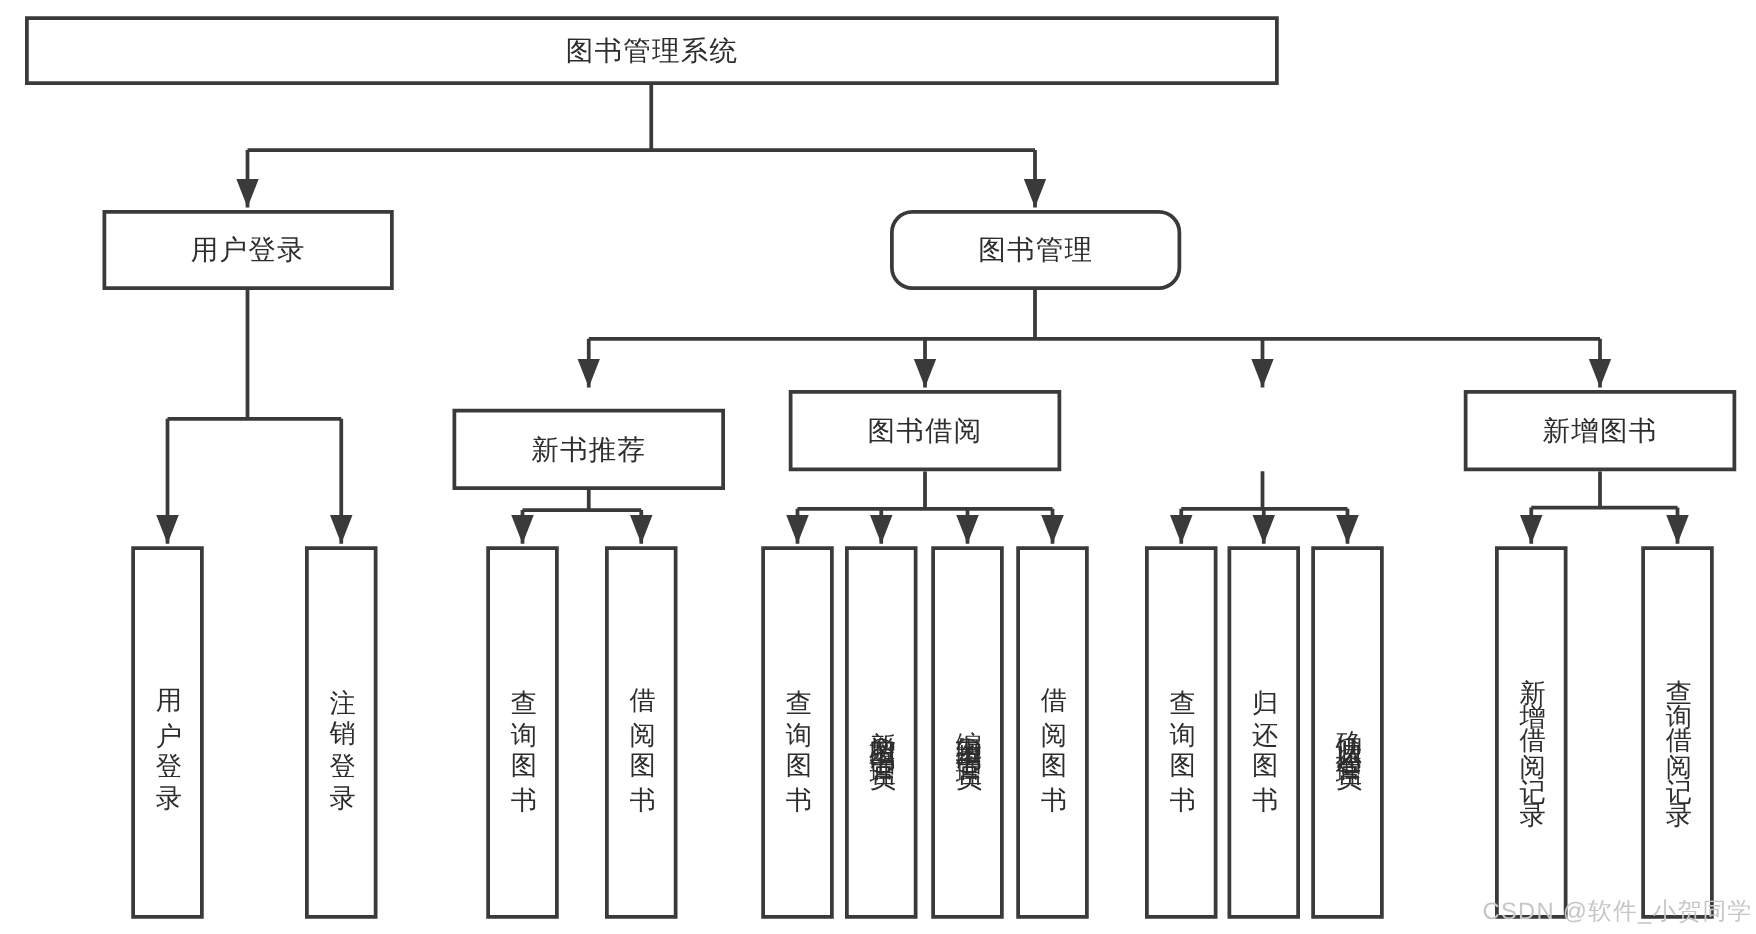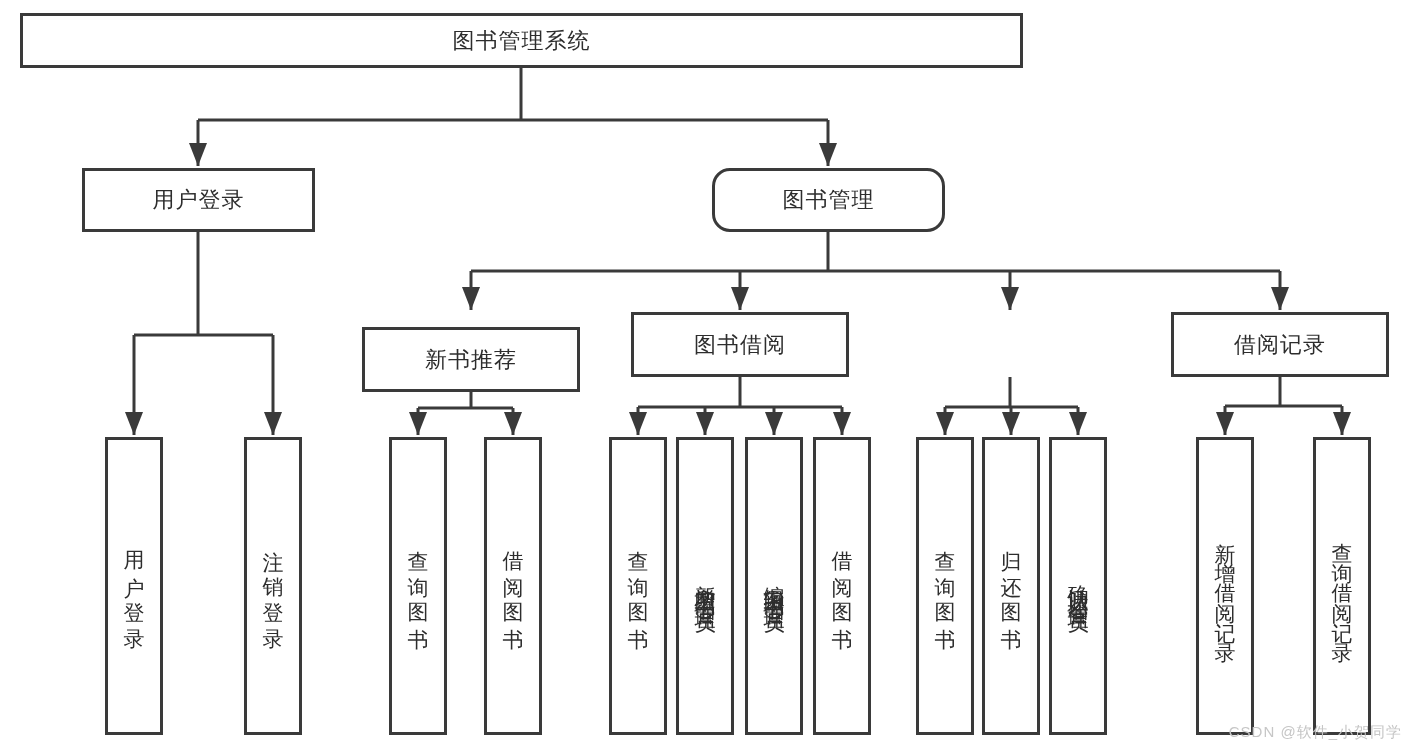--- a/index.html
+++ b/index.html
@@ -15,21 +15,21 @@
     display:flex;align-items:center;justify-content:center;
     font-size:22px;color:#2d2d2d;letter-spacing:1px;
     z-index:2;
   }
   .leaf{
     writing-mode:vertical-rl;text-orientation:mixed;
     font-size:21px;letter-spacing:10px;
   }
   .watermark{
     position:absolute;right:3px;bottom:5px;z-index:3;
-    font-size:15px;color:#c6c6c6;letter-spacing:1px;
+    font-size:19px;color:#c6c6c6;letter-spacing:1px;
     font-family:"Liberation Sans",sans-serif;
   }
 </style>
 </head>
 <body>
 
 <div class="canvas">
 
   <svg class="connectors" viewBox="0 0 1405 747" xmlns="http://www.w3.org/2000/svg">
     <defs>
@@ -75,21 +75,21 @@
     </g>
   </svg>
 
   <div class="box" style="left:20px;top:13px;width:1003px;height:55px;">图书管理系统</div>
 
   <div class="box" style="left:82px;top:168px;width:233px;height:64px;">用户登录</div>
   <div class="box" style="left:712px;top:168px;width:233px;height:64px;border-radius:18px;">图书管理</div>
 
   <div class="box" style="left:362px;top:312px;width:218px;height:65px;margin-top:15px;">新书推荐</div>
   <div class="box" style="left:631px;top:312px;width:218px;height:65px;">图书借阅</div>
-  <div class="box" style="left:1171px;top:312px;width:218px;height:65px;">借阅记录</div>
+  <div class="box" style="left:1171px;top:312px;width:218px;height:65px;">新增图书</div>
 
   <div class="box leaf" style="left: 105px; top: 437px; width: 58px; height: 298px; letter-spacing: 26px;">用户登录</div>
   <div class="box leaf" style="left: 244px; top: 437px; width: 58px; height: 298px; letter-spacing: 26px;">注销登录</div>
 
   <div class="box leaf" style="left: 389px; top: 437px; width: 58px; height: 298px; letter-spacing: 26px;">查询图书</div>
   <div class="box leaf" style="left: 484px; top: 437px; width: 58px; height: 298px; letter-spacing: 26px;">借阅图书</div>
 
   <div class="box leaf" style="left: 609px; top: 437px; width: 58px; height: 298px; letter-spacing: 26px;">查询图书</div>
   <div class="box leaf" style="left: 676px; top: 437px; width: 58px; height: 298px; letter-spacing: 4px;">新增图书（管理员）</div>
   <div class="box leaf" style="left: 745px; top: 437px; width: 58px; height: 298px; letter-spacing: 4px;">编辑图书（管理员）</div>

